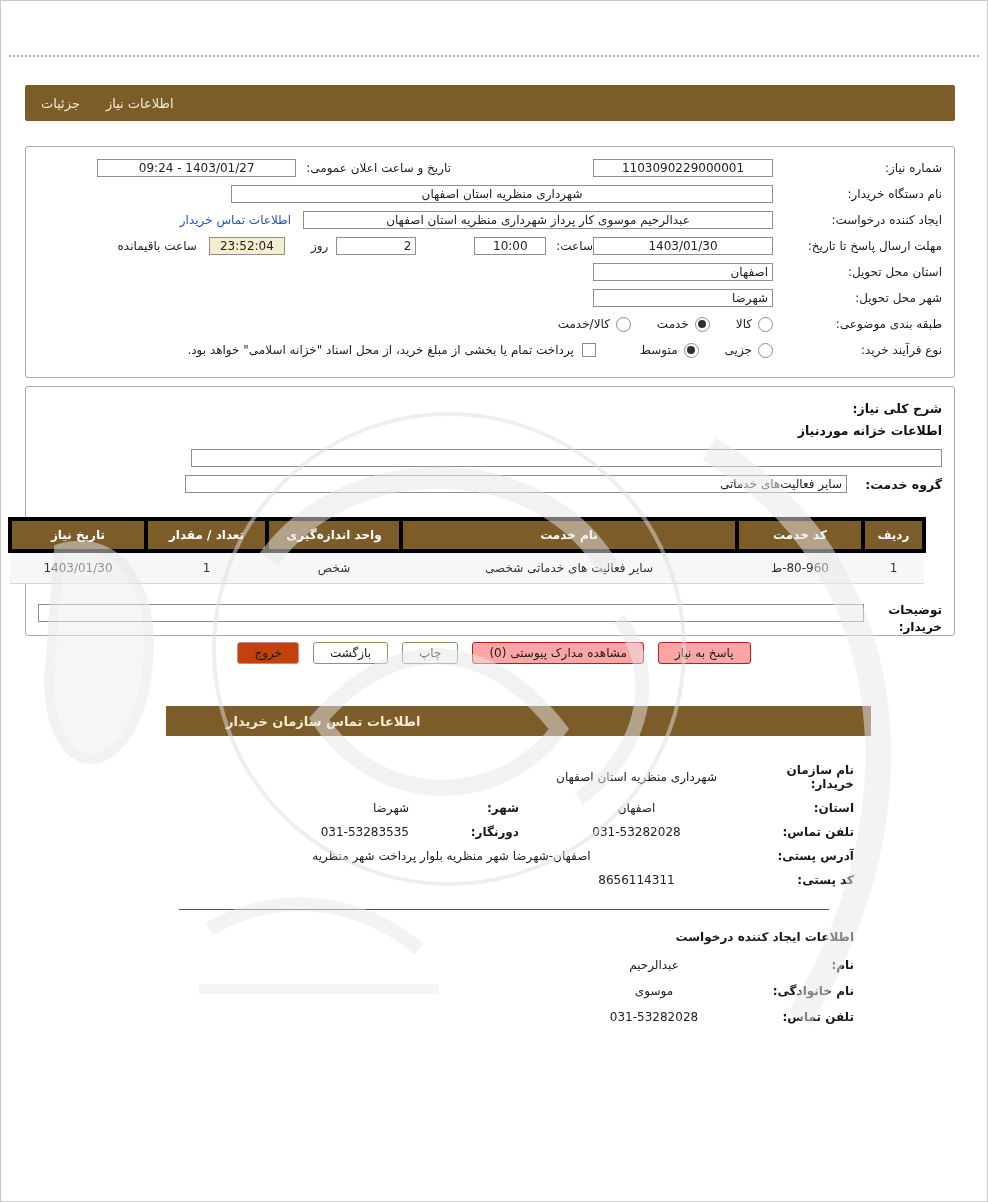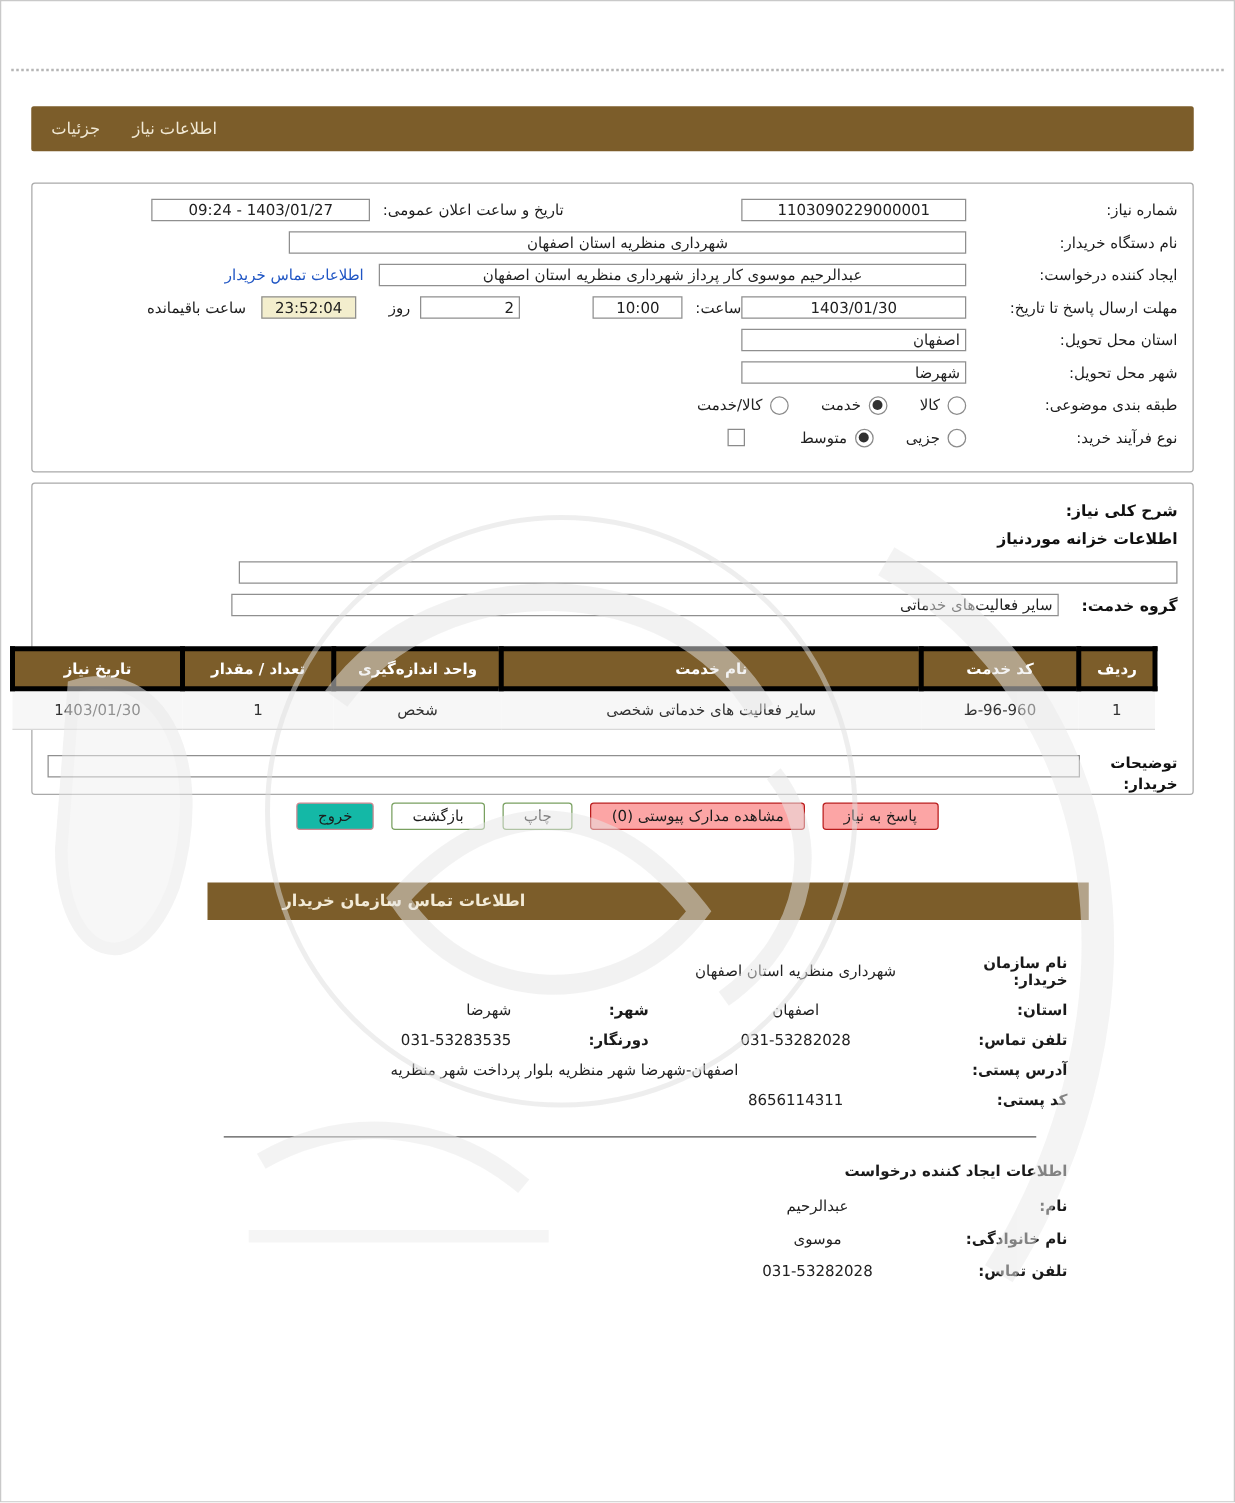--- a/index.html
+++ b/index.html
@@ -23,21 +23,21 @@
   .f-row{display:flex;align-items:center;height:22px;margin-bottom:4px;}
   .f-label{flex:none;width:135px;margin-left:34px;text-align:right;color:#1c1c1c;}
   .f-label.auto{width:auto;margin-left:10px;}
   .mr142{margin-right:142px;}
   .f-label2{flex:none;width:95px;font-weight:bold;font-size:12.5px;color:#111;}
 
   .inp{height:18px;border:1px solid #8f8f8f;background:#fff;box-sizing:border-box;padding:0 4px;
        display:flex;align-items:center;justify-content:flex-start;font-size:12px;color:#222;}
   .inp.c{justify-content:center;}
   .inp.e{justify-content:flex-end;}
-  .w180{width:180px;} .w175{width:175px;} .w542{width:542px;} .w472{width:470px;}
+  .w180{width:180px;} .w175{width:199px;} .w542{width:542px;} .w472{width:470px;}
   .w72{width:72px;} .w80{width:80px;} .w76{width:76px;} .w662{width:662px;} .w751{width:751px;}
   .countdown{background:#f3eecd;border-color:#8f8f8f;}
   .link{color:#1f55c4;margin-right:12px;cursor:pointer;}
 
   .radio{flex:none;width:13px;height:13px;border:1px solid #8b8b8b;border-radius:50%;background:#fff;
          position:relative;display:inline-block;margin-left:6px;}
   .radio.on::after{content:"";position:absolute;inset:2.5px;background:#2f2f2f;border-radius:50%;}
   .opt{margin-left:26px;}
   .check{flex:none;width:12px;height:12px;border:1px solid #8b8b8b;background:#fff;margin:0 18px 0 8px;}
   .cb-label{font-size:12px;color:#1c1c1c;}
@@ -53,21 +53,21 @@
   .c-qty{width:115px;} .c-date{width:130px;}
 
   .notes-row{display:flex;align-items:flex-start;margin-top:18px;}
   .notes-label{flex:none;width:72px;font-weight:bold;font-size:12px;color:#111;line-height:1.4;}
   .notes-inp{flex:1;height:16px;border:1px solid #8f8f8f;background:#fff;margin-right:6px;margin-top:2px;}
 
   .btns{position:absolute;top:641px;left:0;right:0;display:flex;justify-content:center;gap:14px;z-index:2;}
   .btn{height:22px;border-radius:3px;font-family:inherit;font-size:12px;padding:0 16px;cursor:pointer;color:#1c1c1c;}
   .btn.green{background:#fca5a5;border:1px solid #b91c1c;}
   .btn.outline{background:#fff;border:1px solid #79a060;}
-  .btn.pink{background:#14b8a6;border:1px solid #cc8690;}
+  .btn.pink{background:#c2410c;border:1px solid #cc8690;}
 
   .lowbar{position:absolute;top:705px;right:116px;width:705px;height:30px;background:#7c5d2a;color:#f2ead6;
           font-size:13px;font-weight:bold;box-sizing:border-box;display:flex;align-items:center;
           justify-content:flex-end;padding-left:60px;z-index:2;}
   .lower{position:absolute;top:762px;right:133px;width:705px;z-index:2;}
   .cgrid{display:grid;grid-template-columns:100px 235px 110px 260px;row-gap:10px;align-items:center;}
   .cl{font-weight:bold;color:#1a1a1a;text-align:right;}
   .cv{text-align:center;color:#222;}
   .cv2{text-align:right;padding-left:10px;color:#222;}
   .addr{grid-column:2 / span 3;text-align:center;color:#222;}
@@ -141,20 +141,21 @@
       <span class="opt">کالا/خدمت</span>
     </div>
 
     <div class="f-row">
       <span class="f-label">نوع فرآیند خرید:</span>
       <span class="radio"></span>
       <span class="opt">جزیی</span>
       <span class="radio on"></span>
       <span class="opt">متوسط</span>
       <span class="check"></span>
+      <span class="cb-label">پرداخت تمام یا بخشی از مبلغ خرید، از محل اسناد "خزانه اسلامی" خواهد بود.</span>
     </div>
 
   </div>
 
   <div class="panel" id="panel2">
 
     <div class="f-row">
       <span class="f-label2">شرح کلی نیاز:</span>
     </div>
 
@@ -176,21 +177,21 @@
           <th class="c-code">کد خدمت</th>
           <th class="c-name">نام خدمت</th>
           <th class="c-unit">واحد اندازه‌گیری</th>
           <th class="c-qty">تعداد / مقدار</th>
           <th class="c-date">تاریخ نیاز</th>
         </tr>
       </thead>
       <tbody>
         <tr>
           <td>1</td>
-          <td><span class="bo">ط-96-960</span></td>
+          <td><span class="bo">ط-80-960</span></td>
           <td>سایر فعالیت های خدماتی شخصی</td>
           <td>شخص</td>
           <td>1</td>
           <td class="ltr">1403/01/30</td>
         </tr>
       </tbody>
     </table>
 
     <div class="notes-row">
       <span class="notes-label">توضیحات خریدار:</span>

